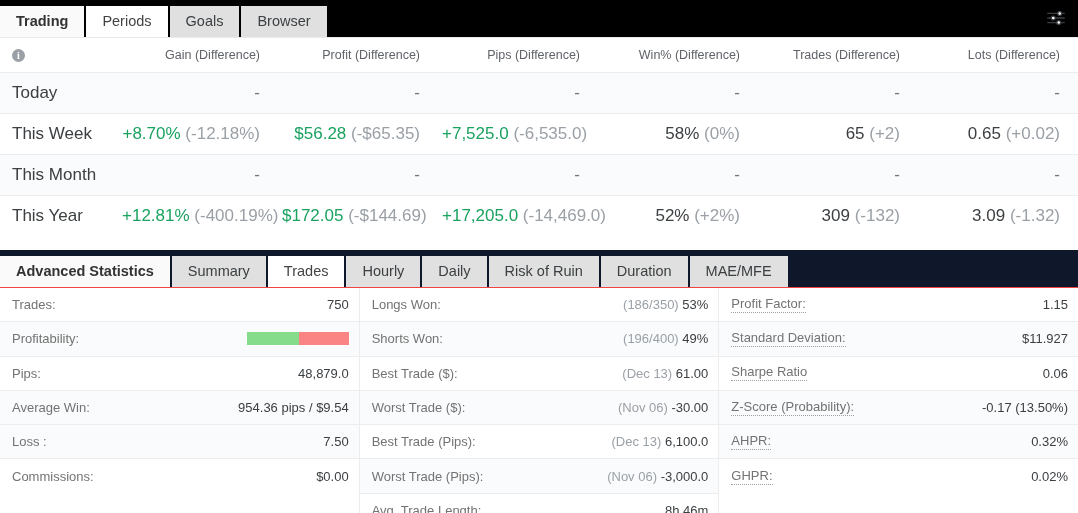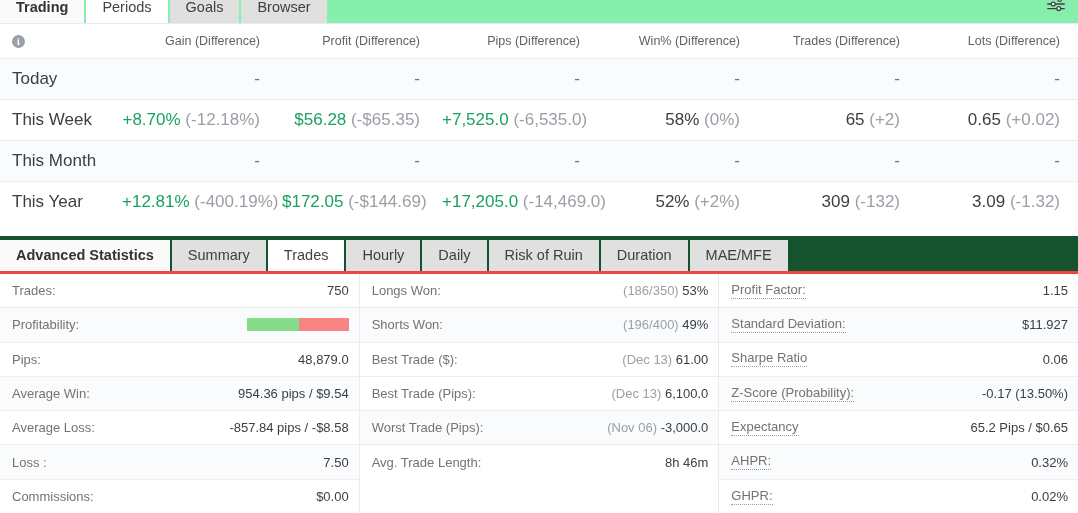--- a/index.html
+++ b/index.html
@@ -10,24 +10,24 @@
     font-family: "Liberation Sans", sans-serif;
     font-size: 13px;
     color: #3c4043;
     overflow: hidden;
   }
   .page { width: 1078px; height: 513px; position: relative; background:#fff; }
 
   
   .panel { background: #ffffff; }
   .tabbar {
-    height: 24px;
+    height: 38px;
     display: flex;
     align-items: flex-end;
-    background: #86efac;
+    background: #000000;
     position: relative;
     border-bottom: 1px solid #e8eaed;
   }
   .tab {
     height: 31px;
     line-height: 31px;
     padding: 0 16px;
     font-size: 14.5px;
     color: #3c4043;
     background: #e0e0e0;
@@ -95,22 +95,22 @@
   }
   th.iconcell { text-align: left; padding-left: 40px; }
 
   .gap { height: 14px; background: #ffffff; }
 
   
   .stats-tabbar {
     height: 38px;
     display: flex;
     align-items: flex-end;
-    background: #14532d;
-    border-bottom: 3px solid #ef4444;
+    background: #0f172a;
+    border-bottom: 1px solid #ef4444;
   }
   .stats-body { display: flex; width: 100%; }
   .stats-col { flex: 1 1 0; min-width: 0; }
   .stats-col.mid, .stats-col.right { border-left: 1px solid #ececec; }
   .srow {
     display: flex;
     align-items: center;
     justify-content: space-between;
     height: 34.3px;
     padding: 0 10px 0 12px;
@@ -245,24 +245,20 @@
             </span>
           </div>
           <div class="srow">
             <span class="slabel">Pips:</span>
             <span class="sval"><span>48,879.0</span></span>
           </div>
           <div class="srow alt">
             <span class="slabel">Average Win:</span>
             <span class="sval"><span>954.36 pips / $9.54</span></span>
           </div>
-          <div class="srow">
-            <span class="slabel">Average Loss:</span>
-            <span class="sval"><span>-857.84 pips / -$8.58</span></span>
-          </div>
           <div class="srow alt">
             <span class="slabel">Loss :</span>
             <span class="sval"><span>7.50</span></span>
           </div>
           <div class="srow">
             <span class="slabel">Commissions:</span>
             <span class="sval"><span>$0.00</span></span>
           </div>
         </div>
       <div class="stats-col mid" id="col-mid">
@@ -271,20 +267,24 @@
             <span class="sval"><span class="pre">(186/350) </span><span>53%</span></span>
           </div>
           <div class="srow alt">
             <span class="slabel">Shorts Won:</span>
             <span class="sval"><span class="pre">(196/400) </span><span>49%</span></span>
           </div>
           <div class="srow">
             <span class="slabel">Best Trade ($):</span>
             <span class="sval"><span class="pre">(Dec 13) </span><span>61.00</span></span>
           </div>
+          <div class="srow alt">
+            <span class="slabel">Worst Trade ($):</span>
+            <span class="sval"><span class="pre">(Nov 06) </span><span>-30.00</span></span>
+          </div>
           <div class="srow">
             <span class="slabel">Best Trade (Pips):</span>
             <span class="sval"><span class="pre">(Dec 13) </span><span>6,100.0</span></span>
           </div>
           <div class="srow alt">
             <span class="slabel">Worst Trade (Pips):</span>
             <span class="sval"><span class="pre">(Nov 06) </span><span>-3,000.0</span></span>
           </div>
           <div class="srow">
             <span class="slabel">Avg. Trade Length:</span>
@@ -301,24 +301,20 @@
             <span class="sval"><span>$11.927</span></span>
           </div>
           <div class="srow">
             <span class="slabel tip">Sharpe Ratio</span>
             <span class="sval"><span>0.06</span></span>
           </div>
           <div class="srow alt">
             <span class="slabel tip">Z-Score (Probability):</span>
             <span class="sval"><span>-0.17 (13.50%)</span></span>
           </div>
-          <div class="srow">
-            <span class="slabel tip">Expectancy</span>
-            <span class="sval"><span>65.2 Pips / $0.65</span></span>
-          </div>
           <div class="srow alt">
             <span class="slabel tip">AHPR:</span>
             <span class="sval"><span>0.32%</span></span>
           </div>
           <div class="srow">
             <span class="slabel tip">GHPR:</span>
             <span class="sval"><span>0.02%</span></span>
           </div>
         </div>
     </div>

